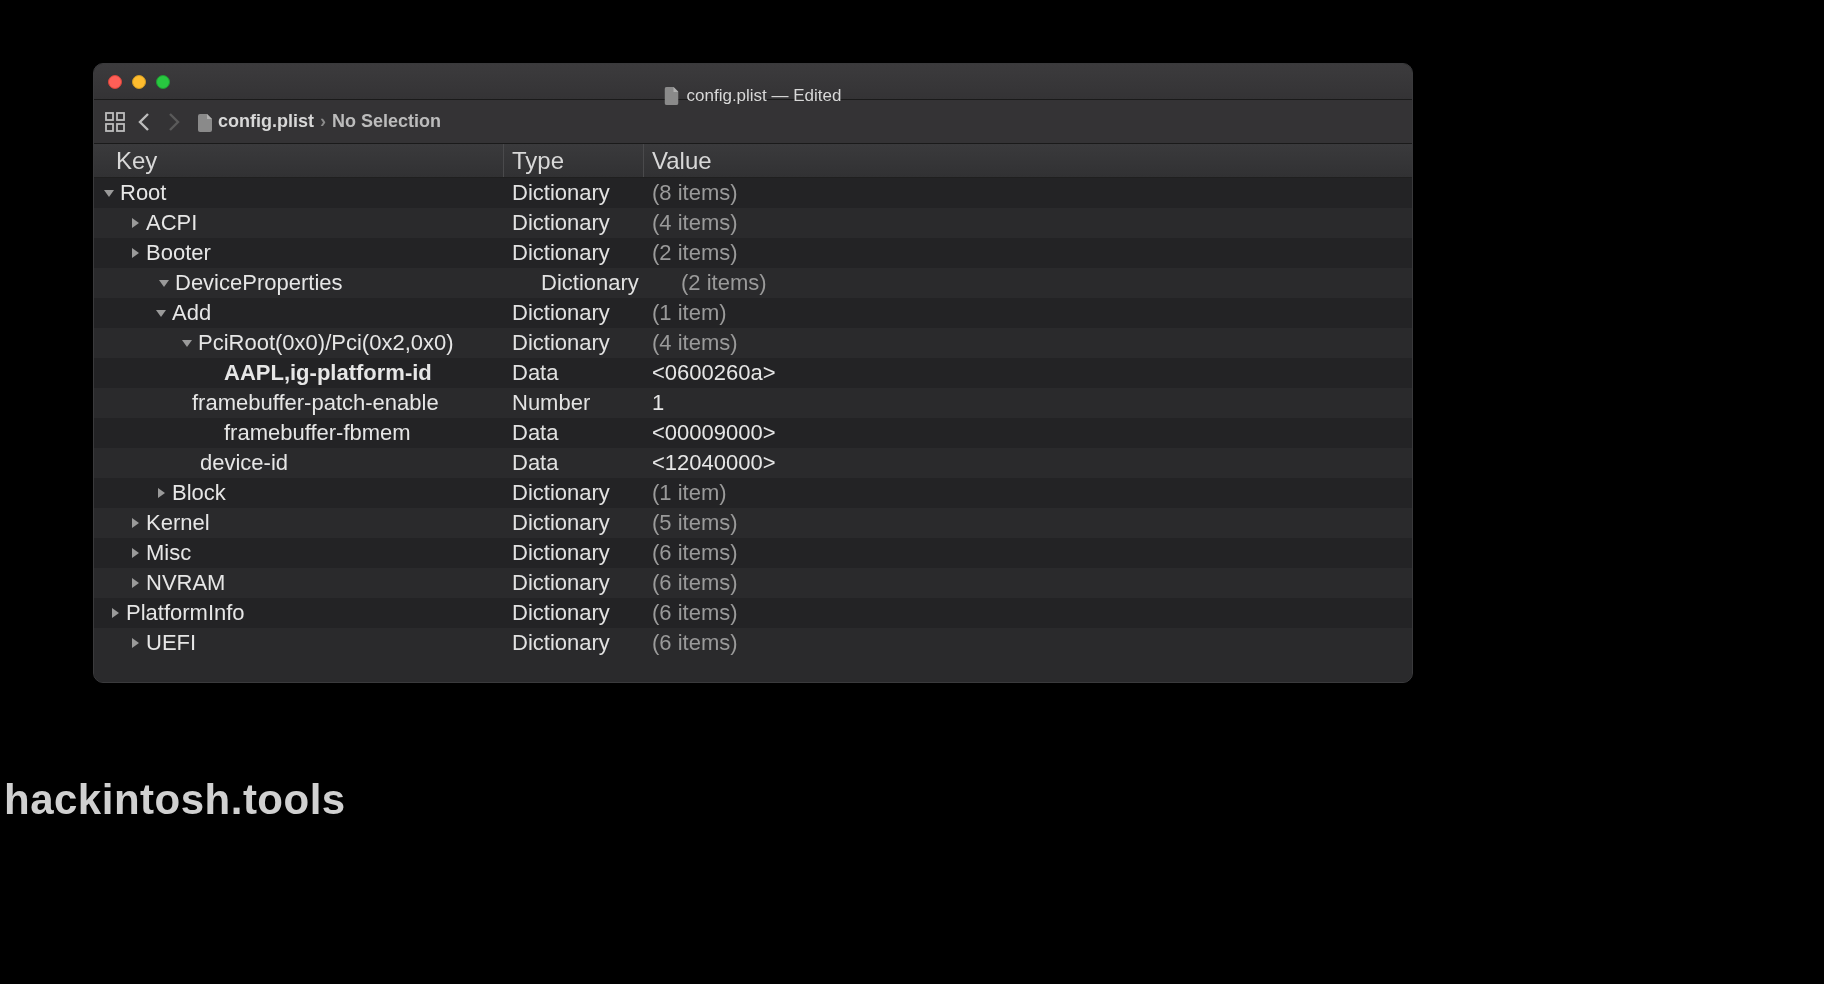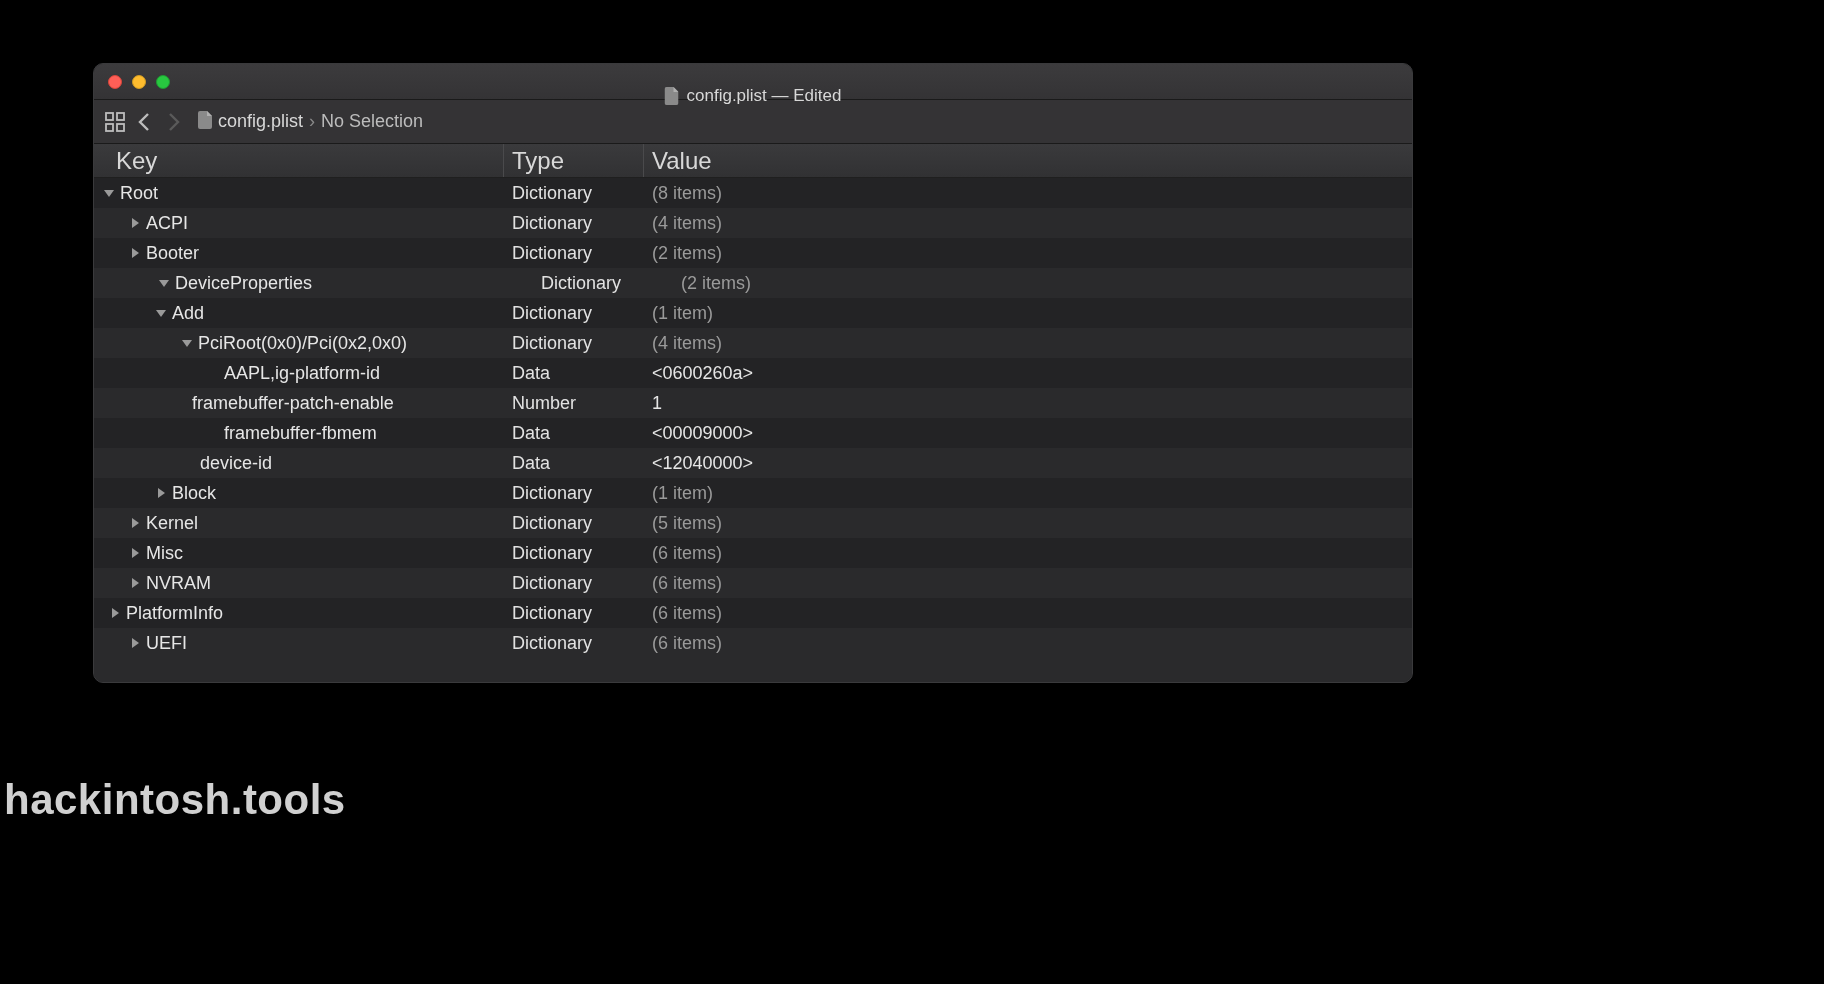--- a/index.html
+++ b/index.html
@@ -65,46 +65,47 @@
     display: flex;
     align-items: center;
     justify-content: center;
     color: #bdbdbd;
   }
   .tb-btn svg { display: block; }
   .nav-back svg { stroke: #bdbdbd; }
   .nav-fwd svg  { stroke: #5a5a5a; }
   .breadcrumb {
     display: flex;
-    align-items: flex-start;
+    align-items: flex-end;
     gap: 6px;
     margin-left: 6px;
     font-size: 18px;
     color: #d8d8d8;
+    font-weight: bold;
   }
   .breadcrumb .sep { color: #8a8a8a; font-size: 18px; }
   .breadcrumb .sel { color: #bcbcbc; }
   .header-row {
     display: flex;
     height: 34px;
     background: linear-gradient(#3a3a3c, #313133);
     color: #d8d8d8;
     font-size: 24px;
     align-items: center;
     border-bottom: 1px solid #1f1f1f;
   }
   .col-key   { width: 410px; padding-left: 22px; border-right: 1px solid #4a4a4c; height: 100%; display:flex; align-items:center; }
   .col-type  { width: 140px; padding-left: 8px;  border-right: 1px solid #4a4a4c; height: 100%; display:flex; align-items:center; }
   .col-value { flex: 1; padding-left: 8px; height:100%; display:flex; align-items:center; }
   .rows { }
   .row {
     display: flex;
     height: 30px;
     align-items: center;
-    font-size: 18px;
+    font-size: 22px;
     color: #e6e6e6;
   }
   .row:nth-child(odd)  { background: #232325; }
   .row:nth-child(even) { background: #2a2a2c; }
   .row .rk { width: 410px; display: flex; align-items: center; }
   .row .rt { width: 140px; padding-left: 8px; color: #e2e2e2; }
   .row .rv { flex: 1; padding-left: 8px; }
   .row .rv.dim { color: #9a9a9a; }
   .disclosure {
     width: 14px; height: 14px;
@@ -253,21 +254,21 @@
             <svg width="12" height="12" viewBox="0 0 12 12">
               <polygon points="1,3 11,3 6,10" fill="#9a9a9a"></polygon>
             </svg>
           </span>
           <span>PciRoot(0x0)/Pci(0x2,0x0)</span>
         </div>
         <div class="rt">Dictionary</div>
         <div class="rv dim">(4 items)</div>
       </div>
       <div class="row">
-        <div class="rk" style="padding-left: 112px;">
+        <div class="rk" style="padding-left: 112px; font-weight: bold;">
           <span class="disclosure"></span>
           <span>AAPL,ig-platform-id</span>
         </div>
         <div class="rt">Data</div>
         <div class="rv">&lt;0600260a&gt;</div>
       </div>
       <div class="row">
         <div class="rk" style="padding-left: 80px;">
           <span class="disclosure"></span>
           <span>framebuffer-patch-enable</span>

